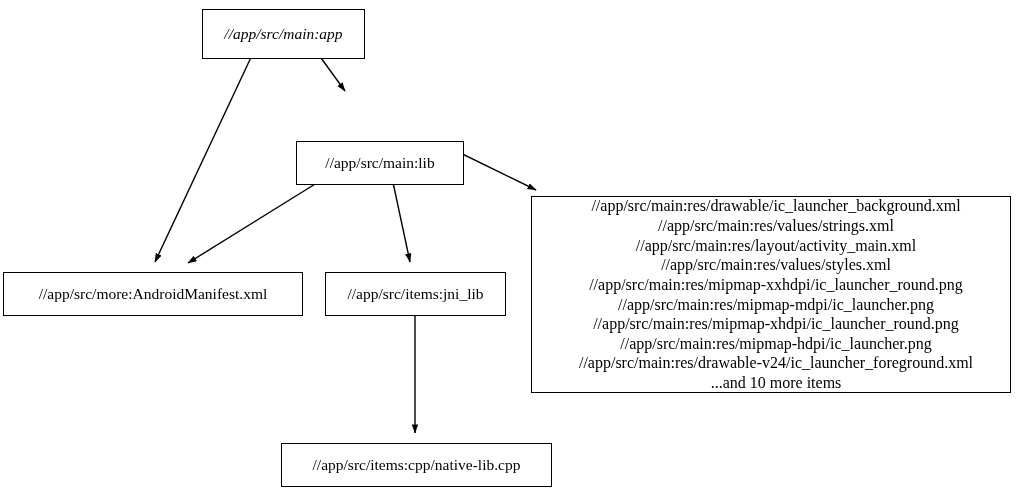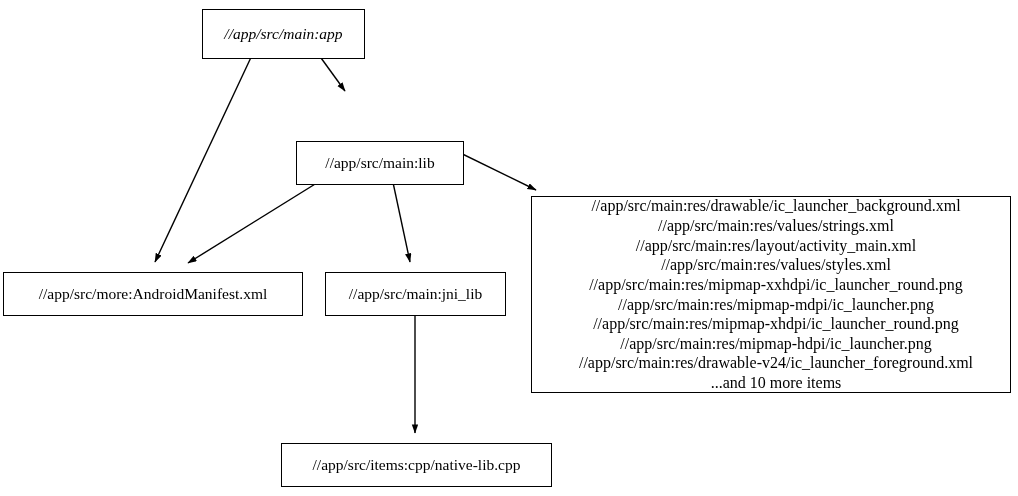--- a/index.html
+++ b/index.html
@@ -99,21 +99,21 @@
 
   <div class="graph-node" id="node-lib">
     <span class="node-label">//app/src/main:lib</span>
   </div>
 
   <div class="graph-node" id="node-manifest">
     <span class="node-label">//app/src/more:AndroidManifest.xml</span>
   </div>
 
   <div class="graph-node" id="node-jni">
-    <span class="node-label">//app/src/main:jni_lib</span>
+    <span class="node-label">//app/src/items:jni_lib</span>
   </div>
 
   <div class="graph-node" id="node-cpp">
     <span class="node-label">//app/src/items:cpp/native-lib.cpp</span>
   </div>
 
   <div class="graph-node" id="node-res">
     <span class="node-multiline" id="res-lines">//app/src/main:res/drawable/ic_launcher_background.xml
 //app/src/main:res/values/strings.xml
 //app/src/main:res/layout/activity_main.xml

